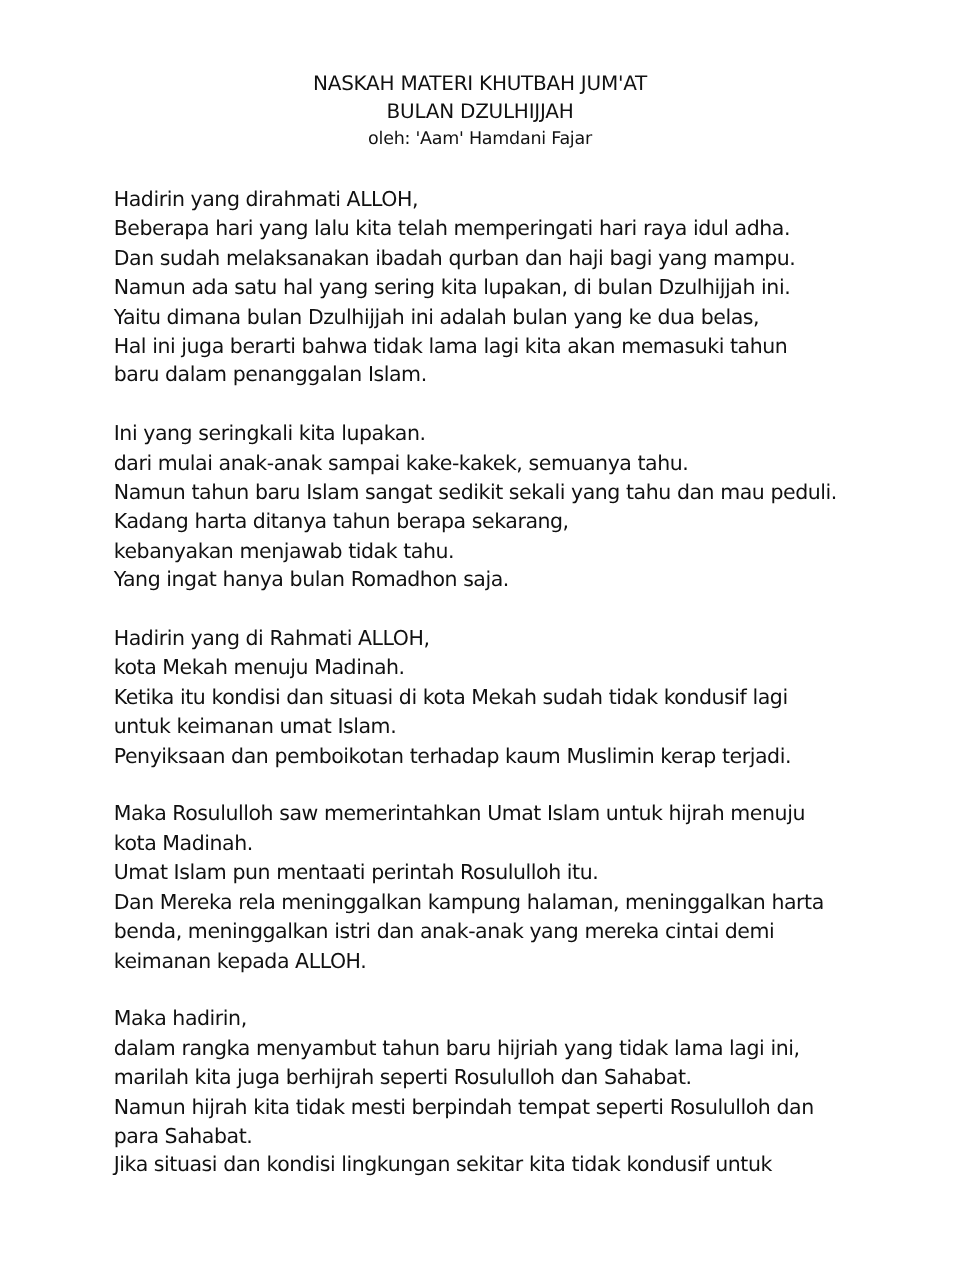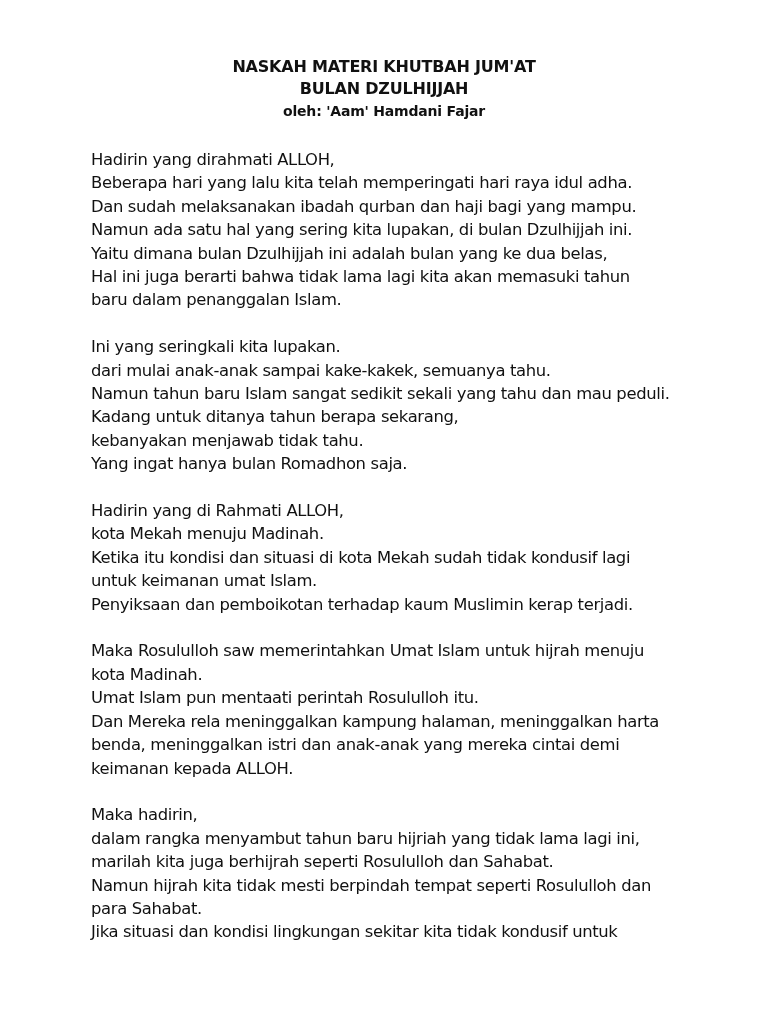--- a/index.html
+++ b/index.html
@@ -22,21 +22,21 @@
       width: 768px;
       height: 1024px;
       background: #ffffff;
     }
     .header {
       position: absolute;
       top: 56px;
       left: 0;
       width: 768px;
       text-align: center;
-      font-weight: bold;
+      font-weight: normal;
       font-size: 16px;
       line-height: 22px;
       letter-spacing: -0.2px;
     }
     .header .line { display: block; }
     .header .line.author { font-size: 14px; }
     .body {
       position: absolute;
       top: 148px;
       left: 53px;
@@ -67,21 +67,21 @@
       <span class="line">Namun ada satu hal yang sering kita lupakan, di bulan Dzulhijjah ini.</span>
       <span class="line">Yaitu dimana bulan Dzulhijjah ini adalah bulan yang ke dua belas,</span>
       <span class="line">Hal ini juga berarti bahwa tidak lama lagi kita akan memasuki tahun</span>
       <span class="line">baru dalam penanggalan Islam.</span>
     </div>
 
     <div class="para">
       <span class="line">Ini yang seringkali kita lupakan.</span>
       <span class="line">dari mulai anak-anak sampai kake-kakek, semuanya tahu.</span>
       <span class="line">Namun tahun baru Islam sangat sedikit sekali yang tahu dan mau peduli.</span>
-      <span class="line">Kadang untuk ditanya tahun berapa sekarang,</span>
+      <span class="line">Kadang harta ditanya tahun berapa sekarang,</span>
       <span class="line">kebanyakan menjawab tidak tahu.</span>
       <span class="line">Yang ingat hanya bulan Romadhon saja.</span>
     </div>
 
     <div class="para">
       <span class="line">Hadirin yang di Rahmati ALLOH,</span>
       <span class="line">kota Mekah menuju Madinah.</span>
       <span class="line">Ketika itu kondisi dan situasi di kota Mekah sudah tidak kondusif lagi</span>
       <span class="line">untuk keimanan umat Islam.</span>
       <span class="line">Penyiksaan dan pemboikotan terhadap kaum Muslimin kerap terjadi.</span>

